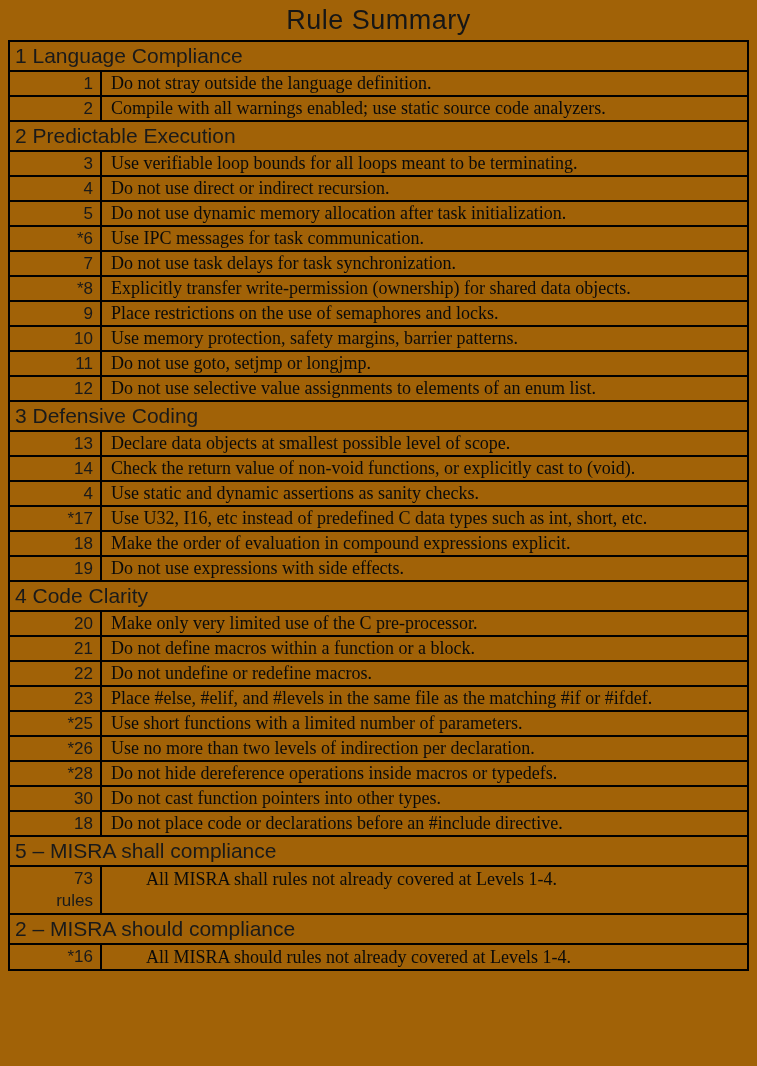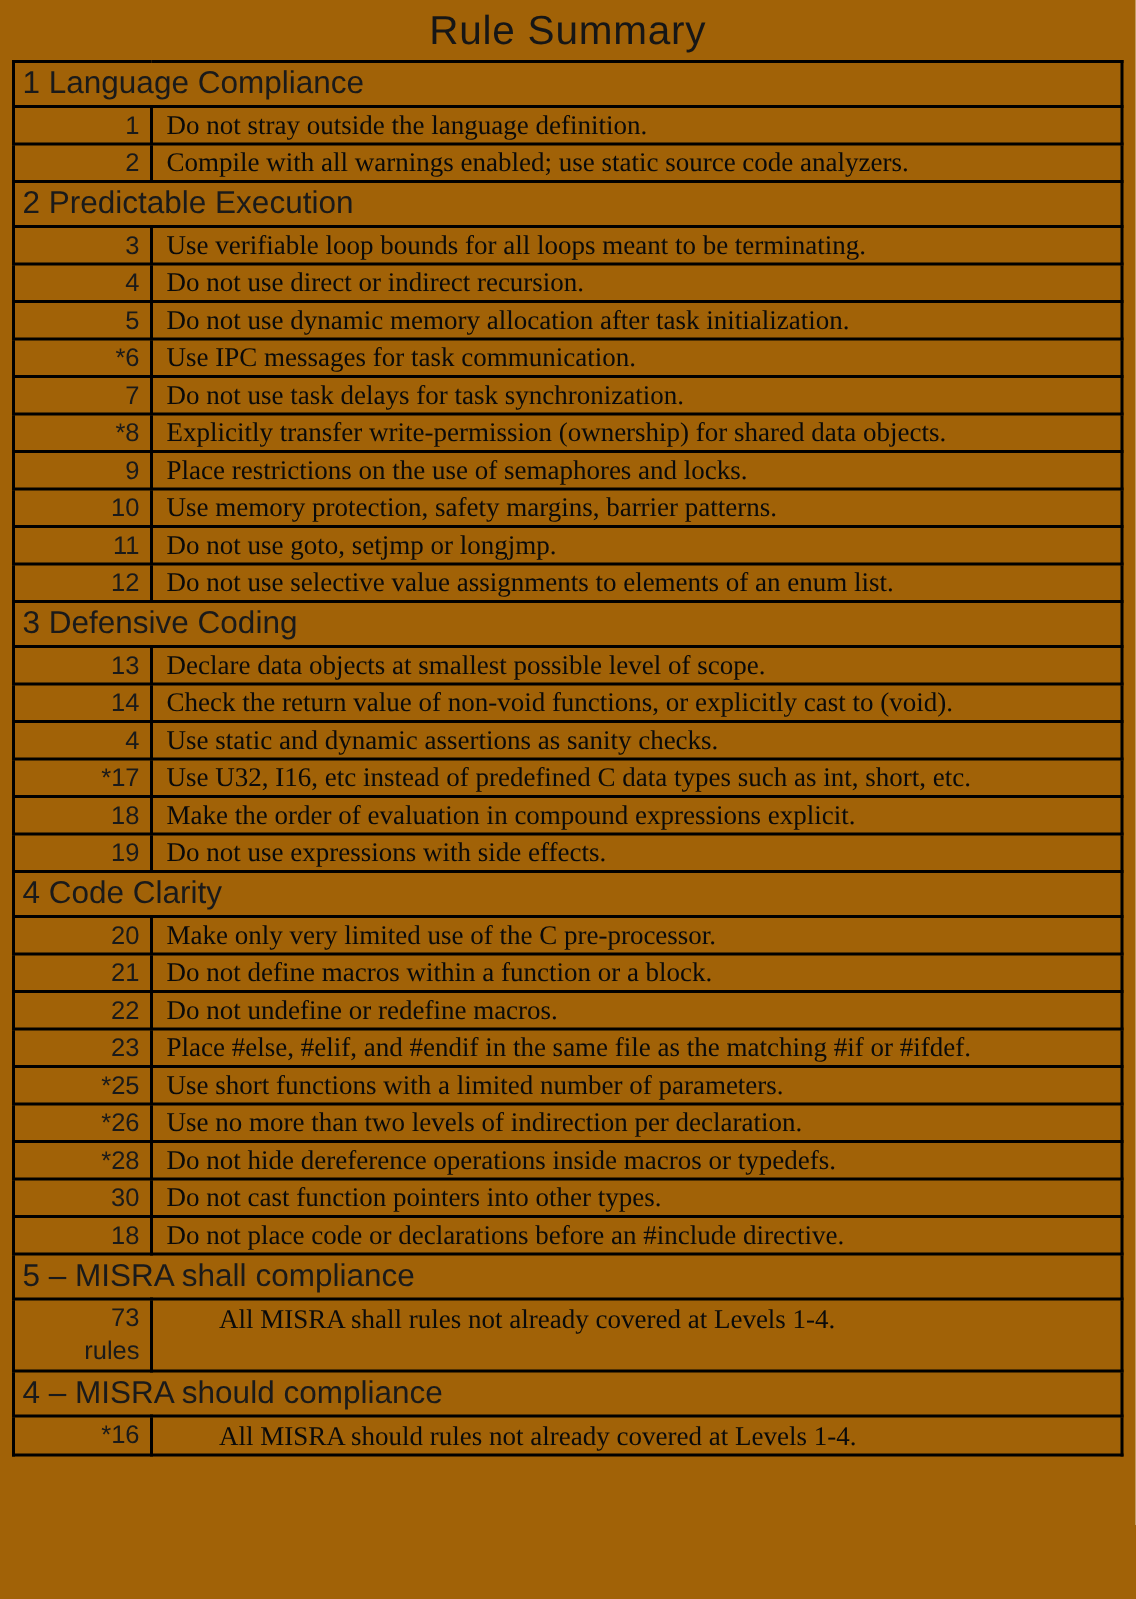--- a/index.html
+++ b/index.html
@@ -213,21 +213,21 @@
         <tr>
           <td class="rule-num">
             <div>22</div>
           </td>
           <td class="rule-text"><span>Do not undefine or redefine macros.</span></td>
         </tr>
         <tr>
           <td class="rule-num">
             <div>23</div>
           </td>
-          <td class="rule-text"><span>Place #else, #elif, and #endif in the same file as the matching #if or #ifdef.</span></td>
+          <td class="rule-text"><span>Place #else, #elif, and #levels in the same file as the matching #if or #ifdef.</span></td>
         </tr>
         <tr>
           <td class="rule-num">
             <div>*25</div>
           </td>
           <td class="rule-text"><span>Use short functions with a limited number of parameters.</span></td>
         </tr>
         <tr>
           <td class="rule-num">
             <div>*26</div>
@@ -256,21 +256,21 @@
           <td colspan="2" class="section-header"><span>5 – MISRA </span><span class="it">shall</span><span> compliance</span></td>
         </tr>
         <tr class="tall">
           <td class="rule-num">
             <div>73</div>
             <div>rules</div>
           </td>
           <td class="rule-text"><span>All MISRA </span><span class="it">shall</span><span> rules not already covered at Levels 1-4.</span></td>
         </tr>
         <tr>
-          <td colspan="2" class="section-header"><span>4 – MISRA </span><span class="it">should</span><span> compliance</span></td>
+          <td colspan="2" class="section-header"><span>2 – MISRA </span><span class="it">should</span><span> compliance</span></td>
         </tr>
         <tr class="tall">
           <td class="rule-num">
             <div>*16</div>
           </td>
           <td class="rule-text"><span>All MISRA </span><span class="it">should</span><span> rules not already covered at Levels 1-4.</span></td>
         </tr>
       </tbody>
   </table>
 

